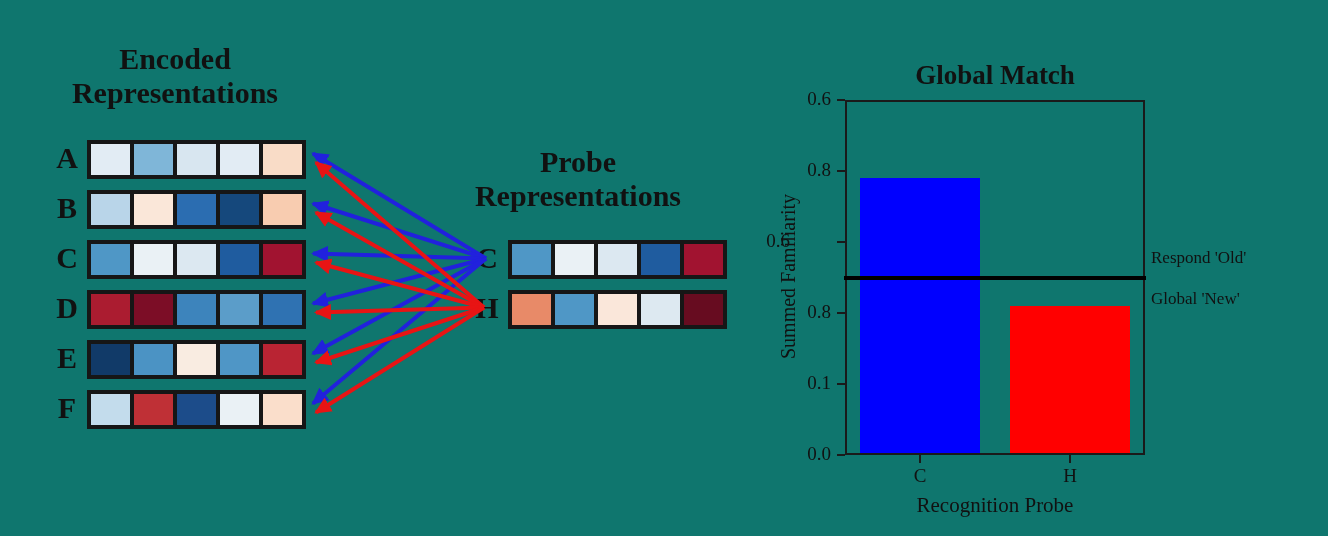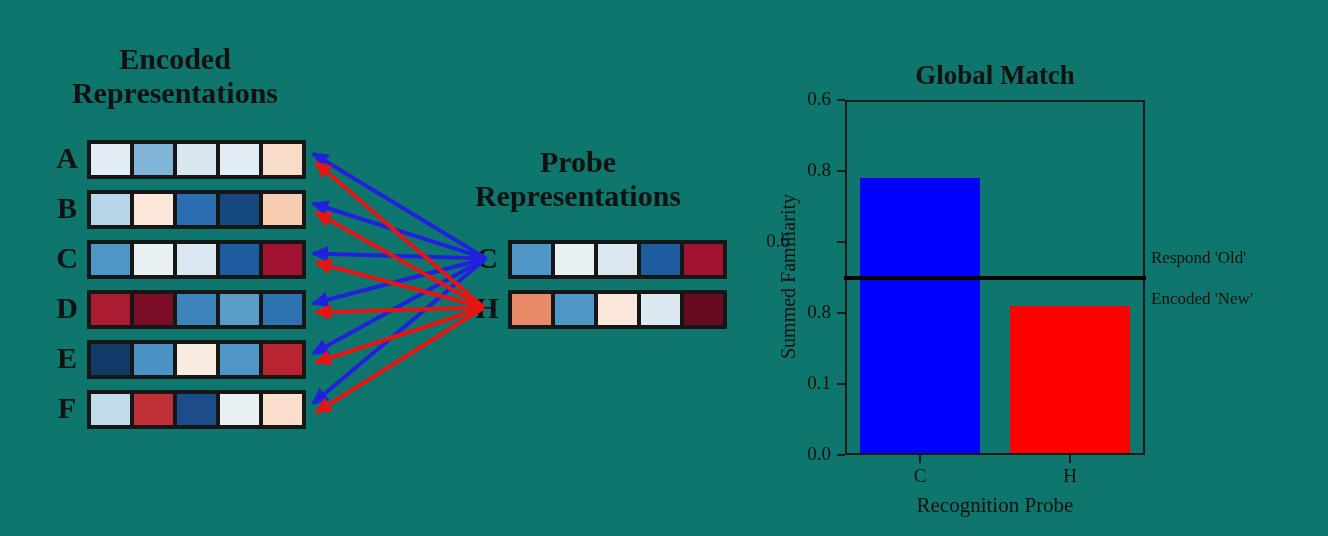--- a/index.html
+++ b/index.html
@@ -150,17 +150,17 @@
       <div class="chart-el ytick-label" style="left: 787px; top: 301px; width: 44px;">0.8</div>
       <div class="chart-el tick-mark" style="left: 837px; top: 241px; width: 8px; height: 2px;"></div>
       <div class="chart-el ytick-label" style="left: 746px; top: 230px; width: 44px;">0.6</div>
       <div class="chart-el tick-mark" style="left: 837px; top: 170px; width: 8px; height: 2px;"></div>
       <div class="chart-el ytick-label" style="left: 787px; top: 159px; width: 44px;">0.8</div>
       <div class="chart-el tick-mark" style="left: 837px; top: 99px; width: 8px; height: 2px;"></div>
       <div class="chart-el ytick-label" style="left: 787px; top: 88px; width: 44px;">0.6</div>
       <div class="chart-el plot-border" style="left: 845px; top: 100px; width: 300px; height: 355px;"></div>
       <div class="chart-el threshold-line" style="left: 844px; top: 275.5px; width: 302px; height: 4px; background: rgb(0, 0, 0);"></div>
       <div class="chart-el respond-label" style="left: 1151px; top: 247.5px;">Respond 'Old'</div>
-      <div class="chart-el respond-label" style="left: 1151px; top: 288.5px;">Encoded 'New'</div>
+      <div class="chart-el respond-label" style="left: 1151px; top: 288.5px;">Global 'New'</div>
       <div class="chart-el axis-label" style="left: 845px; top: 493px; width: 300px; text-align: center;">Recognition Probe</div>
       <div class="chart-el y-axis-label" style="left: 588px; top: 264.5px; width: 400px;">Summed Familiarity</div>
     </div>
 </div>
 
 </body></html>

